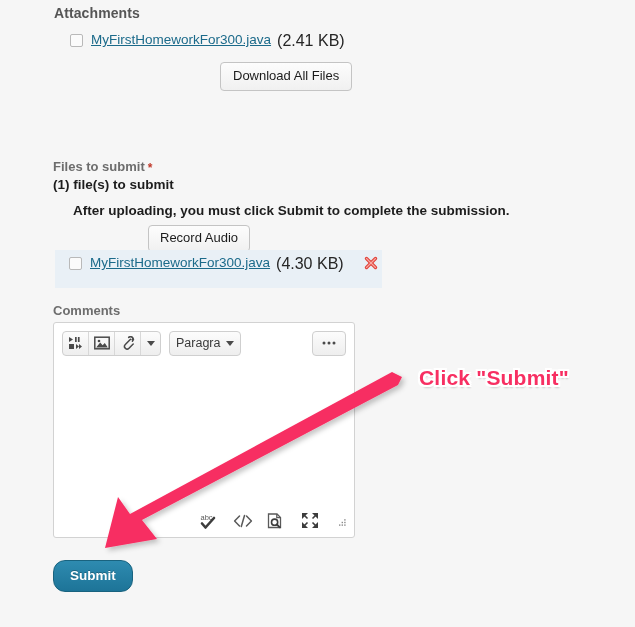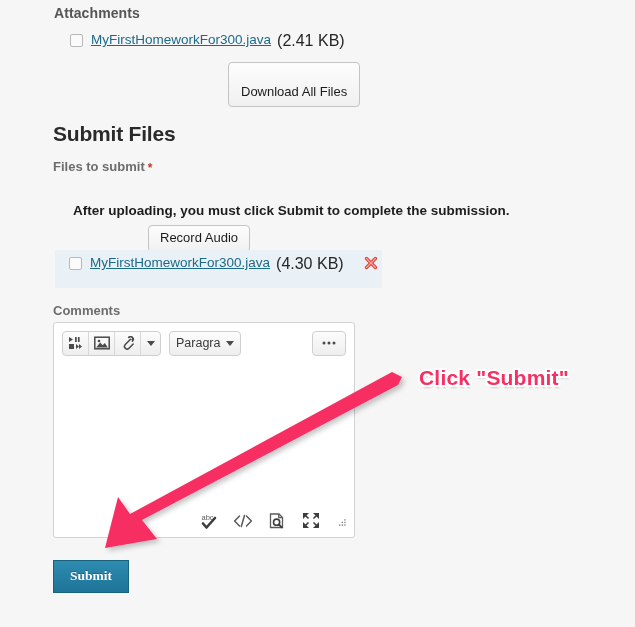--- a/index.html
+++ b/index.html
@@ -76,23 +76,23 @@
     font-size: 13px;
     font-family: "Liberation Sans", sans-serif;
     padding: 5px 11px 6px 11px;
     box-sizing: border-box;
     cursor: pointer;
     white-space: nowrap;
     line-height: 14px;
   }
   #download-all {
     position: absolute;
-    left: 228px;
+    left: 220px;
     top: 62px;
-    padding: 22px 12px 7px 12px;
+    padding: 6px 12px 7px 12px;
   }
 
   
   .section-title {
     position: absolute;
     left: 53px;
     top: 122px;
     font-size: 21px;
     font-weight: bold;
     color: #2a2a2a;
@@ -276,46 +276,45 @@
     align-items: center;
     justify-content: flex-end;
     padding-right: 6px;
     box-sizing: border-box;
     gap: 14px;
     color: #5a5a5a;
   }
   .sbtn {
     display: flex;
     align-items: center;
-    justify-content: center;
     cursor: pointer;
     width: 20px;
     height: 20px;
     text-decoration: underline;
   }
   .grip {
     width: 10px;
     height: 10px;
     margin-left: 2px;
     cursor: nwse-resize;
   }
 
   
   #submit-button {
     position: absolute;
     left: 53px;
     top: 560px;
     background: linear-gradient(to bottom, #2e8bb0 0%, #1d7498 100%);
     border: 1px solid #19637f;
-    border-radius: 0;
+    border-radius: 12px;
     color: #ffffff;
     font-weight: bold;
     font-size: 13.5px;
     padding: 7px 16px 8px 16px;
-    font-family: Liberation Serif, serif;
+    font-family: Liberation Sans, sans-serif;
     cursor: pointer;
     text-shadow: 0 -1px 0 rgba(0,0,0,.25);
   }
   #cancel-button {
     position: absolute;
     left: 134px;
     top: 560px;
     font-weight: bold;
     font-size: 13.5px;
     padding: 7px 14px 8px 14px;
@@ -356,26 +355,26 @@
   <div class="attach-heading">Attachments</div>
 
   <div class="file-line attach-file">
     <span class="cbox"></span>
     <a class="flink" href="#">MyFirstHomeworkFor300.java</a>
     <span class="fsize">(2.41 KB)</span>
   </div>
 
   <button class="btn" id="download-all">Download All Files</button>
 
-  <div class="section-title">Submit Files</div>
 
   <div class="field-label">
     <span>Files to submit</span><span class="req-star">*</span>
   </div>
 
+  <div class="count-line">(1) file(s) to submit</div>
 
   <div class="instructions">After uploading, you must click Submit to complete the submission.</div>
 
   <button class="btn" id="record-audio">Record Audio</button>
 
   <div id="uploaded-row">
     <div class="inner">
       <span class="cbox"></span>
       <a class="flink" href="#">MyFirstHomeworkFor300.java</a>
       <span class="fsize">(4.30 KB)</span>

